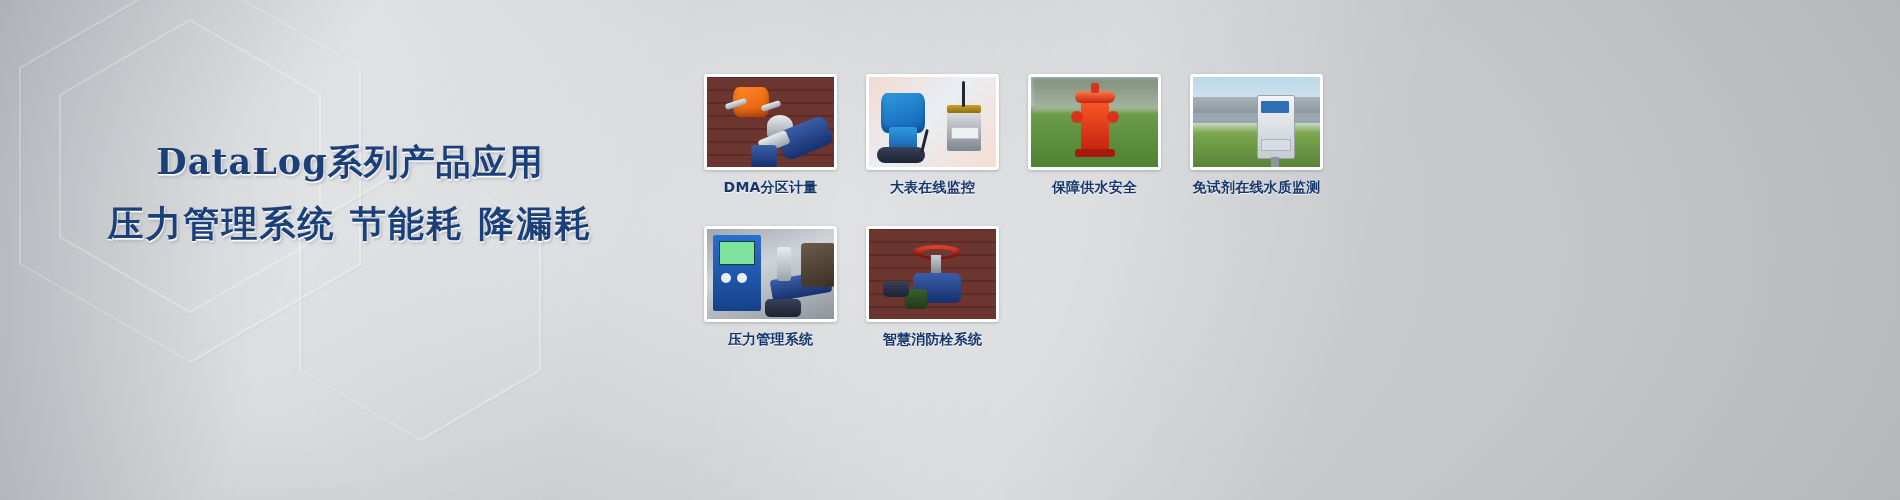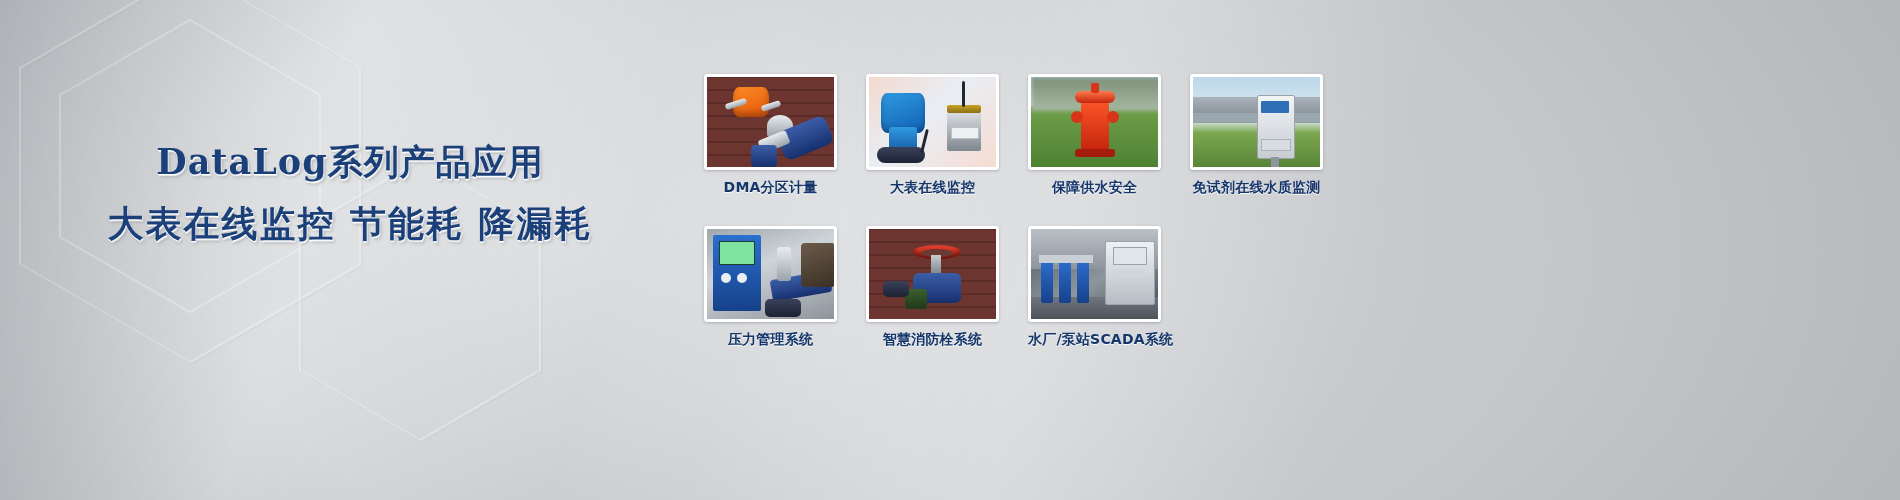--- a/index.html
+++ b/index.html
@@ -121,21 +121,21 @@
         <polygon points="302,62 472,160 472,356 302,454 132,356 132,160"></polygon>
         <polygon points="532,252 652,322 652,462 532,532 412,462 412,322"></polygon>
       </g>
     </svg>
   </div>
 
   <div class="vign"></div>
 
   <div class="headline">
     <div class="hl-line hl-1">DataLog系列产品应用</div>
-    <div class="hl-line hl-2">大表在线监控 节能耗 降漏耗</div>
+    <div class="hl-line hl-2">压力管理系统 节能耗 降漏耗</div>
   </div>
 
   <div class="grid">
 
     <div class="cell">
       <div class="thumb">
         <div class="scene s-brick">
           <div class="obj orange-cap" style="left:26px;top:10px;width:36px;height:30px;"></div>
           <div class="obj steel" style="left:18px;top:24px;width:22px;height:6px;transform:rotate(-18deg);"></div>
           <div class="obj steel" style="left:54px;top:26px;width:20px;height:6px;transform:rotate(-18deg);"></div>
@@ -217,31 +217,15 @@
           <div class="obj" style="left:52px;top:20px;width:32px;height:8px;border-radius:50%;background:#6a3a33;"></div>
           <div class="obj" style="left:62px;top:26px;width:10px;height:20px;background:linear-gradient(180deg,#c9cdd2,#7c838b);"></div>
           <div class="obj navy-pipe" style="left:44px;top:44px;width:48px;height:30px;border-radius:6px;"></div>
           <div class="obj" style="left:36px;top:60px;width:22px;height:20px;background:linear-gradient(180deg,#3a5f2c,#21391a);border-radius:3px;"></div>
           <div class="obj dark-dev" style="left:14px;top:52px;width:26px;height:16px;"></div>
         </div>
       </div>
       <div class="caption">智慧消防栓系统</div>
     </div>
 
-    <div class="cell r2">
-      <div class="thumb">
-        <div class="scene s-panelroom">
-          <div class="obj" style="left:0;top:0;width:133px;height:40px;background:linear-gradient(180deg,#b9c0c6,#8d949b);"></div>
-          <div class="obj" style="left:0;top:68px;width:133px;height:28px;background:linear-gradient(180deg,#6e757c,#454b51);"></div>
-          <div class="obj cab" style="left:74px;top:12px;width:48px;height:62px;background:linear-gradient(180deg,#eef1f4,#b6bdc4);"></div>
-          <div class="obj" style="left:82px;top:18px;width:32px;height:16px;background:#dfe5ea;border:1px solid #9aa2aa;"></div>
-          <div class="obj" style="left:82px;top:40px;width:32px;height:8px;background:#cfd6dc;"></div>
-          <div class="obj" style="left:10px;top:30px;width:12px;height:44px;background:linear-gradient(180deg,#2f6fd0,#16418a);border-radius:2px;"></div>
-          <div class="obj" style="left:28px;top:30px;width:12px;height:44px;background:linear-gradient(180deg,#2f6fd0,#16418a);border-radius:2px;"></div>
-          <div class="obj" style="left:46px;top:30px;width:12px;height:44px;background:linear-gradient(180deg,#2f6fd0,#16418a);border-radius:2px;"></div>
-          <div class="obj" style="left:8px;top:26px;width:54px;height:8px;background:#c9cfd5;"></div>
-        </div>
-      </div>
-      <div class="caption">水厂/泵站SCADA系统</div>
-    </div>
 
   </div>
 </div>
 
 </body></html>

